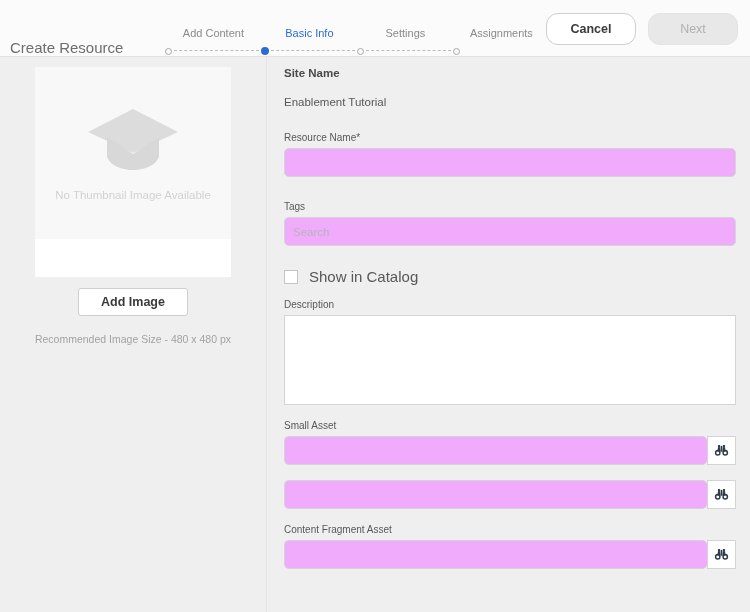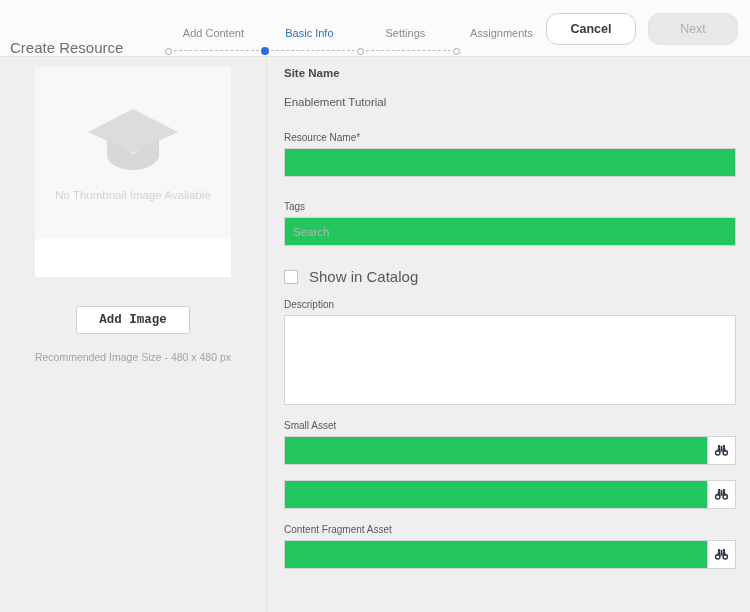--- a/index.html
+++ b/index.html
@@ -168,22 +168,21 @@
     margin-bottom: 14px;
   }
   .thumb-text {
     font-size: 11.5px;
     color: #d2d2d2;
     white-space: nowrap;
   }
   .add-image-wrap {
     display: flex;
     justify-content: center;
-    margin-top: 29px;
-    font-family: Liberation Mono, monospace;
+    margin-top: 11px;
   }
   .btn-add-image {
     background: #ffffff;
     border: 1px solid #cfcfcf;
     border-radius: 3px;
     font-size: 12.5px;
     font-weight: bold;
     color: #3a3a3a;
     height: 26px;
     padding: 0 22px;
@@ -216,29 +215,29 @@
     color: #585858;
     margin-bottom: 5px;
     display: block;
   }
   .field-block {
     margin-top: 24px;
   }
   .text-input {
     width: 100%;
     height: 29px;
-    background: #22c55e;
+    background: #f0abfc;
     border: 1px solid #d4d4d4;
     box-sizing: border-box;
     font-size: 11.5px;
     color: #4b4b4b;
     padding: 0 8px;
     font-family: "Liberation Sans", sans-serif;
     outline: none;
-    border-radius: 0;
+    border-radius: 5px;
   }
   .text-input::placeholder {
     color: #b5b5b5;
   }
   .textarea {
     width: 100%;
     height: 90px;
     background: #ffffff;
     border: 1px solid #d4d4d4;
     box-sizing: border-box;

